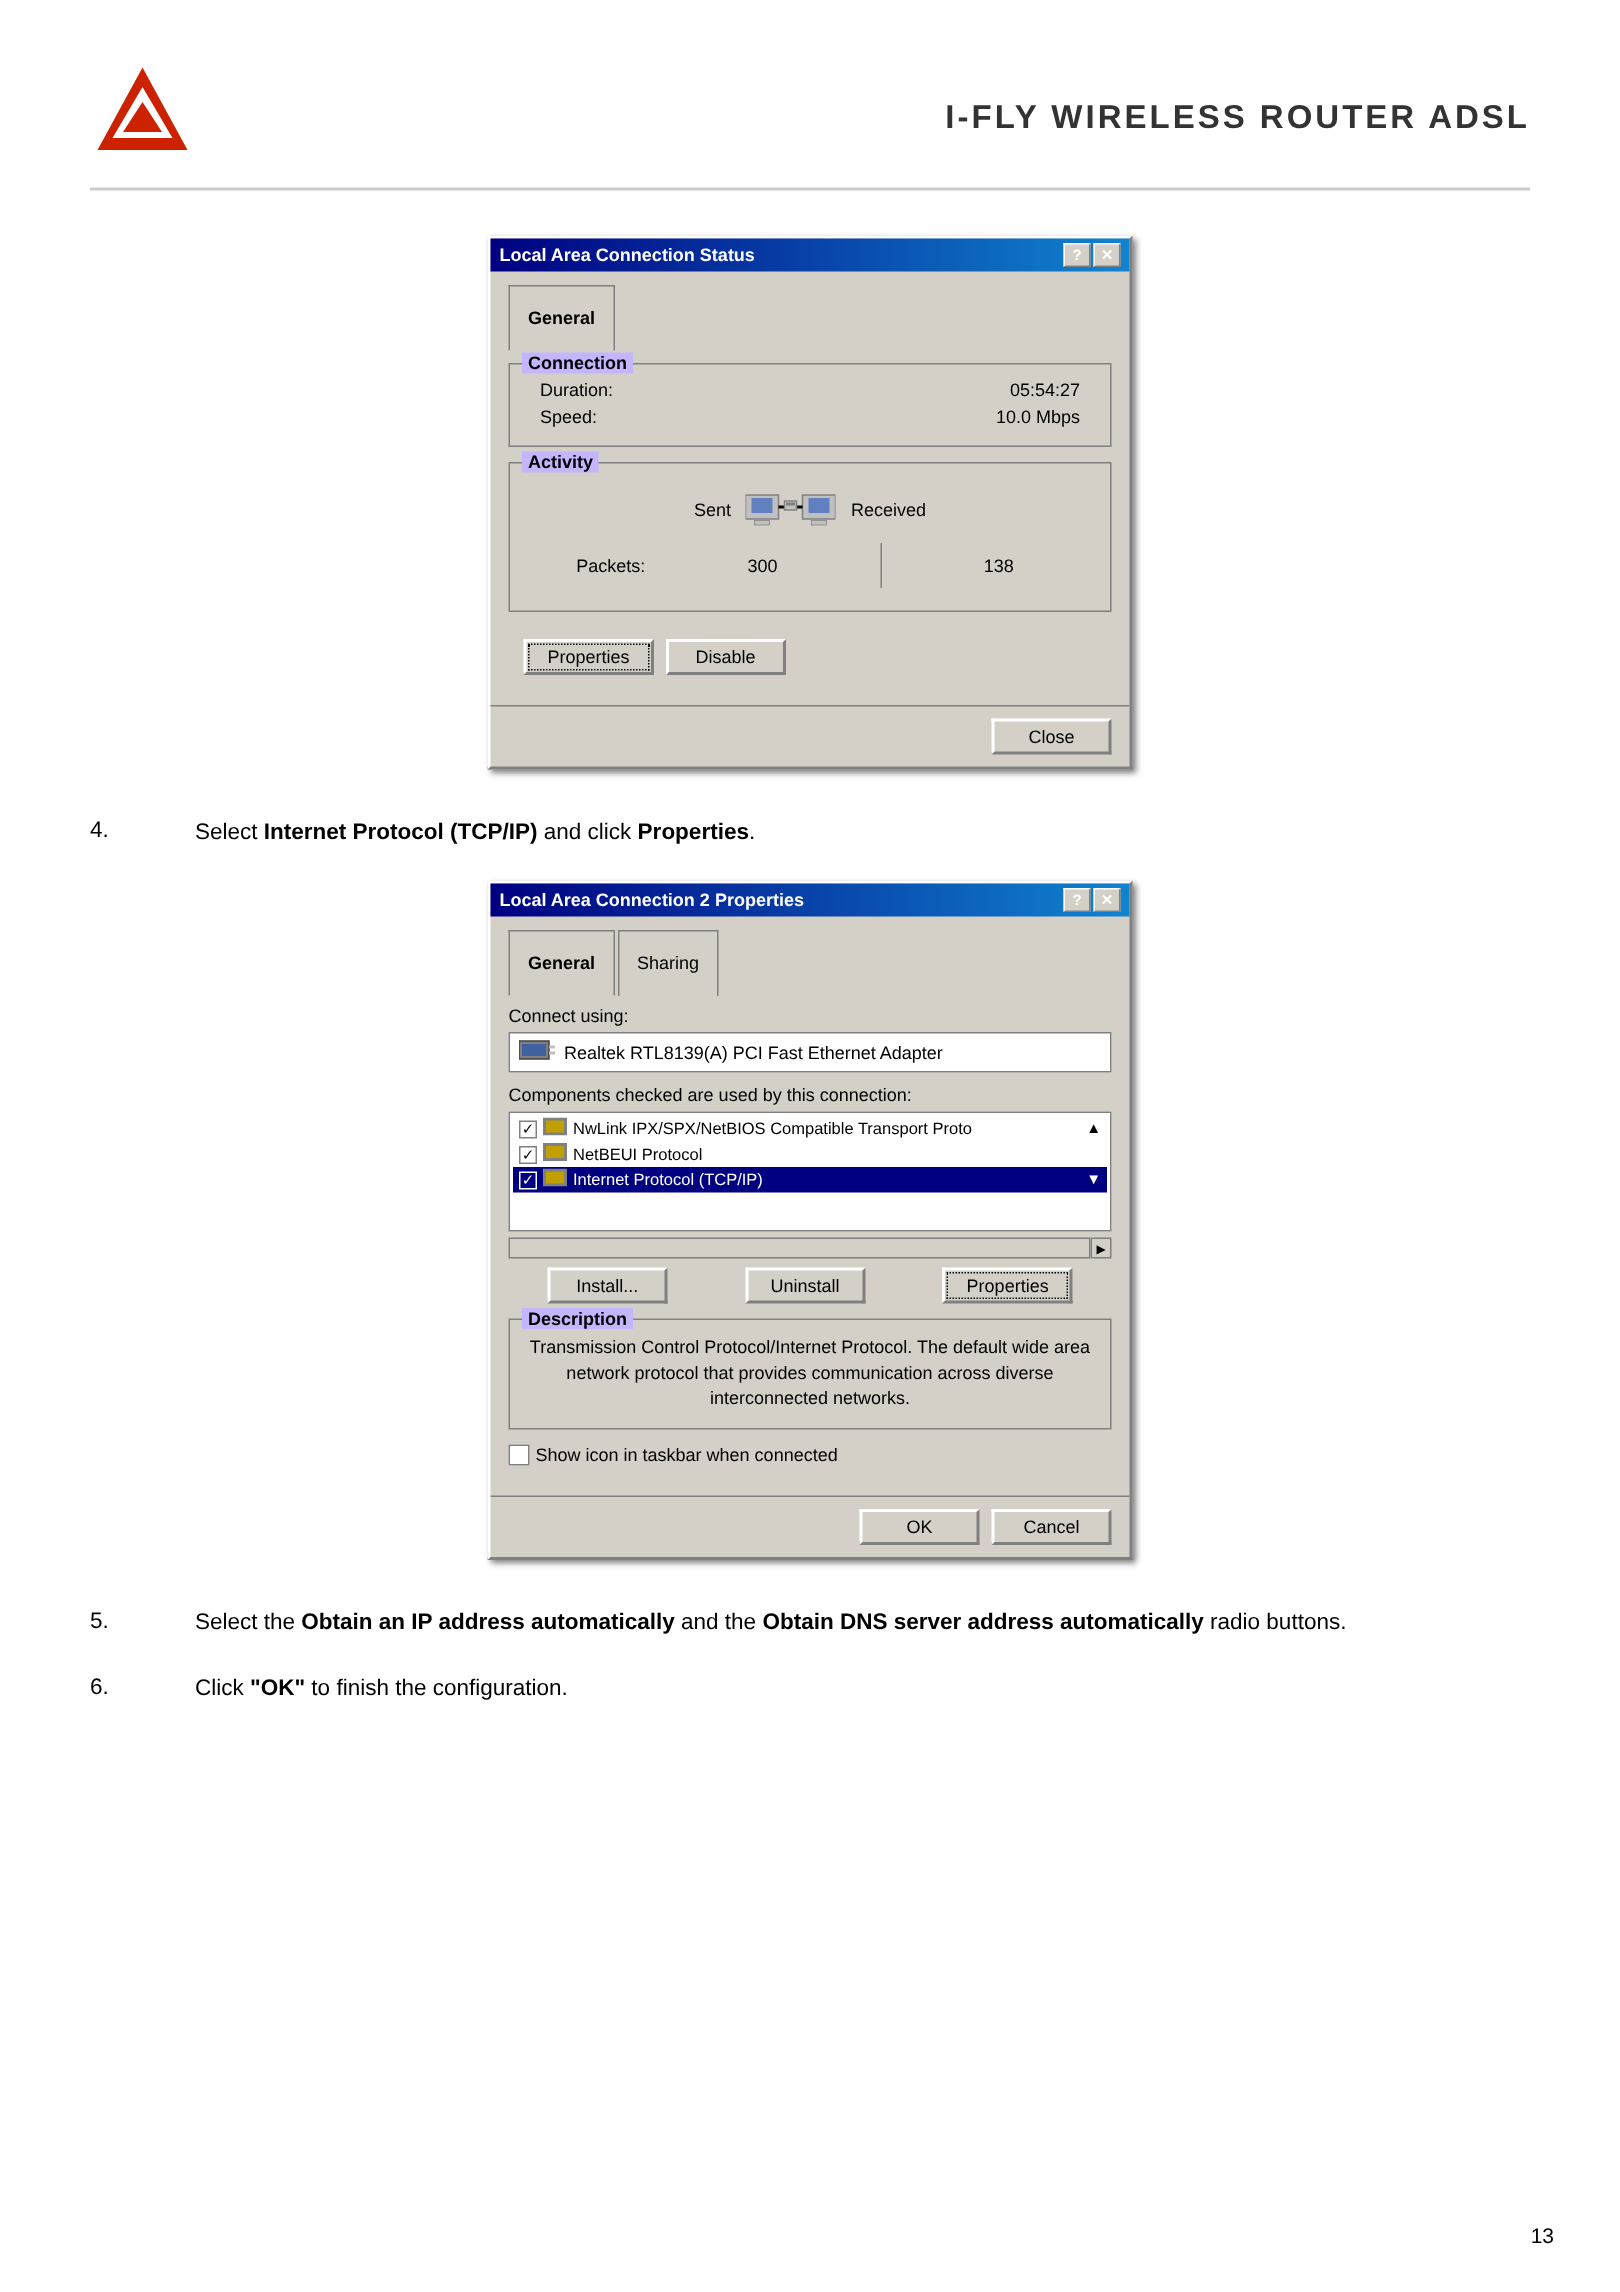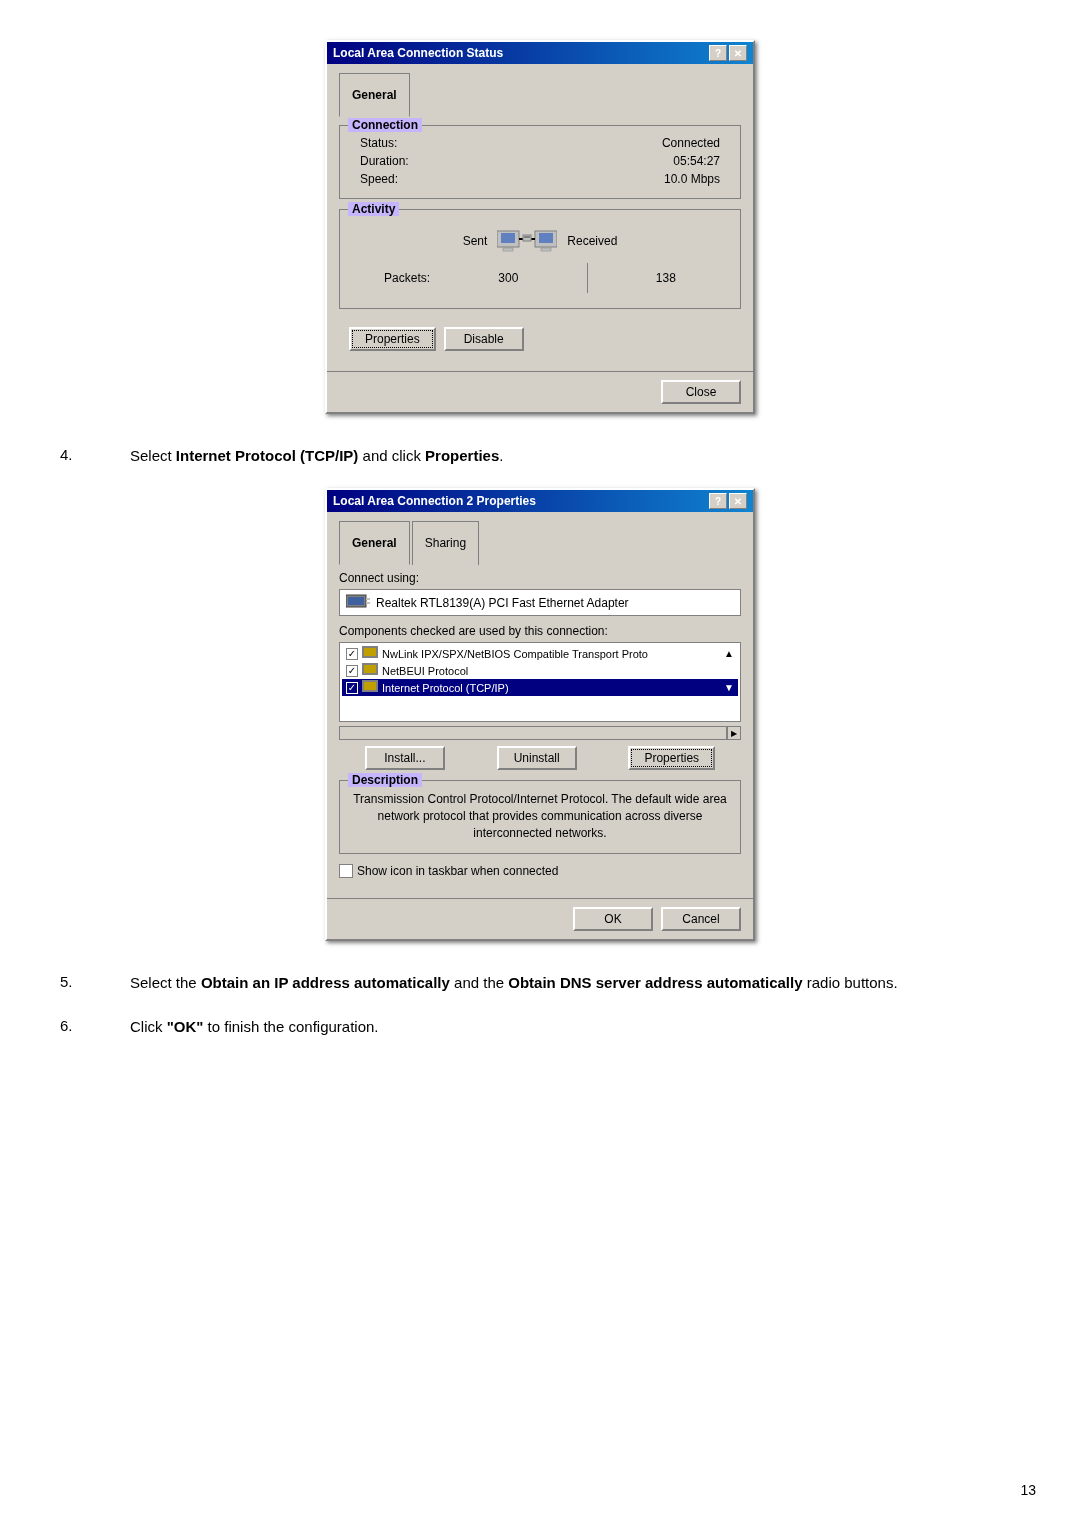--- a/index.html
+++ b/index.html
@@ -320,41 +320,47 @@
       align-items: center;
       justify-content: space-around;
       font-size: 12px;
       margin-bottom: 4px;
     }
   </style>
 </head>
 <body>
 
 <div class="page">
+  <div class="header">
+    <div>
+      <svg class="logo-svg" width="70" height="70" viewBox="0 0 70 70">
+        <polygon points="35,5 65,60 5,60" fill="#cc2200" stroke="none"></polygon>
+        <polygon points="35,18 55,52 15,52" fill="#ffffff" stroke="none"></polygon>
+        <polygon points="35,28 48,48 22,48" fill="#cc2200" stroke="none"></polygon>
+      </svg>
+    </div>
+    <div class="brand-title">I-FLY WIRELESS ROUTER ADSL</div>
+  </div>
 
   <div class="dialog">
     <div class="dialog-titlebar">
       <span>Local Area Connection Status</span>
       <div class="titlebar-controls">
         <div class="titlebar-btn">?</div>
         <div class="titlebar-btn">✕</div>
       </div>
     </div>
 
     <div class="dialog-body">
       <div class="tab-bar">
         <div class="tab active">General</div>
       </div>
 
       <div class="group-box">
         <span class="group-label">Connection</span>
-        <div class="status-row">
-          <span class="status-label">Status:</span>
-          <span class="status-value">Connected</span>
-        </div>
         <div class="status-row">
           <span class="status-label">Duration:</span>
           <span class="status-value">05:54:27</span>
         </div>
         <div class="status-row">
           <span class="status-label">Speed:</span>
           <span class="status-value">10.0 Mbps</span>
         </div>
       </div>
 

